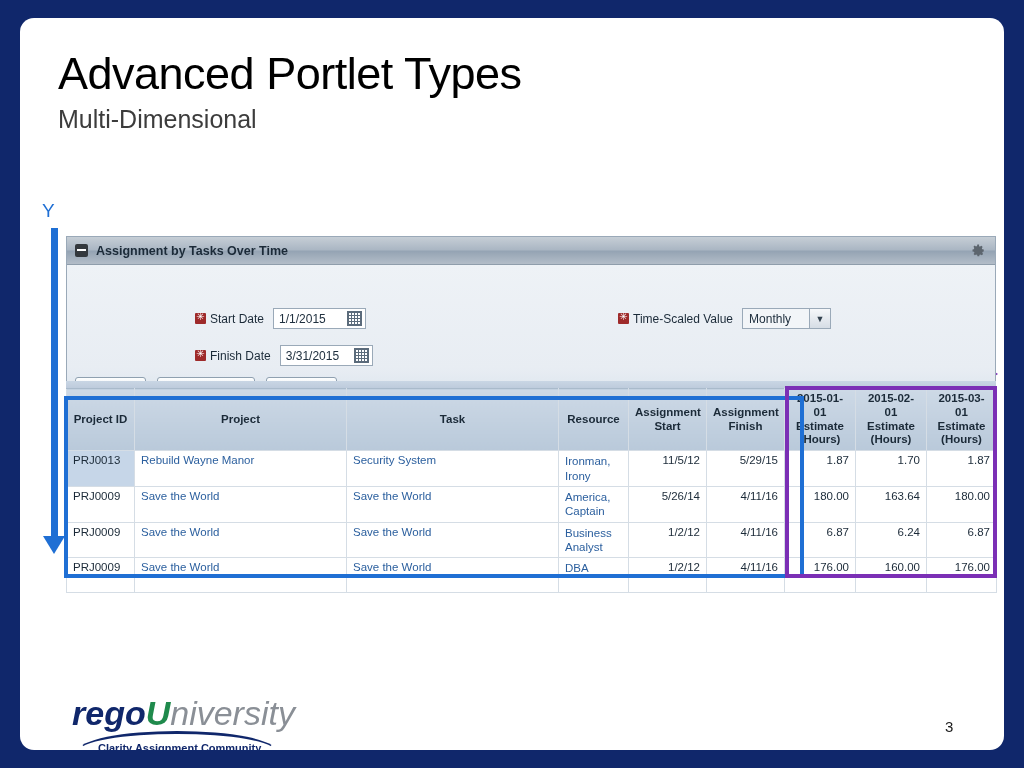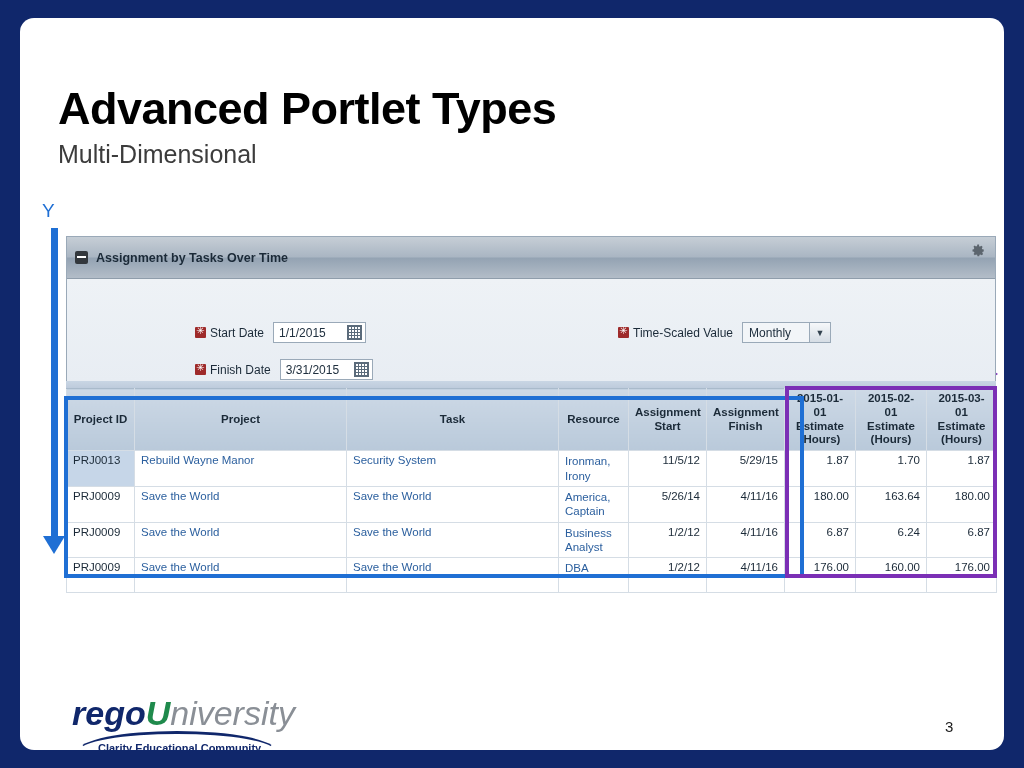--- a/index.html
+++ b/index.html
@@ -24,25 +24,24 @@
     background: #ffffff;
     border-radius: 14px;
     overflow: hidden;
   }
 
   
   #title-block { position: absolute; left: 38px; top: 32px; }
   #slide-title {
     font-size: 45px;
     color: #000000;
-    font-weight: 700;
+    font-weight: 400;
     line-height: 1.05;
     letter-spacing: -0.5px;
     white-space: nowrap;
-    margin-top: 35px;
   }
   #slide-subtitle {
     font-size: 25px;
     color: #3c3c3c;
     font-weight: 400;
     margin-top: 8px;
     white-space: nowrap;
   }
 
   
@@ -95,21 +94,21 @@
     width: 930px; height: 152px;
     border: 1px solid #9aa9b8;
     box-sizing: border-box;
     background: #eef2f6;
   }
   #portlet-header {
     height: 27px;
     background: linear-gradient(to bottom, #c6ced6 0%, #aab6c3 48%, #94a3b3 52%, #b3bdc8 100%);
     border-bottom: 1px solid #8f9dab;
     display: flex; align-items: center;
-    padding: 7px 8px;
+    padding: 0 8px;
     position: relative;
   }
   #collapse-icon {
     width: 13px; height: 13px;
     background: #33383d;
     border-radius: 2px;
     position: relative;
     margin-right: 8px;
     flex: 0 0 auto;
   }
@@ -466,19 +465,19 @@
     </table>
 
     <div id="blue-box"></div>
     <div id="purple-box"></div>
 
     <div id="logo">
       <div id="logo-word">
         <span id="logo-rego">rego</span><span id="logo-u">U</span><span id="logo-niversity">niversity</span>
       </div>
       <div id="logo-arc"></div>
-      <div id="logo-tag">Clarity Educational Community</div>
+      <div id="logo-tag">Clarity Assignment Community</div>
     </div>
 
     <div id="slide-number">3</div>
 
   </div>
 </div>
 
 </body></html>

